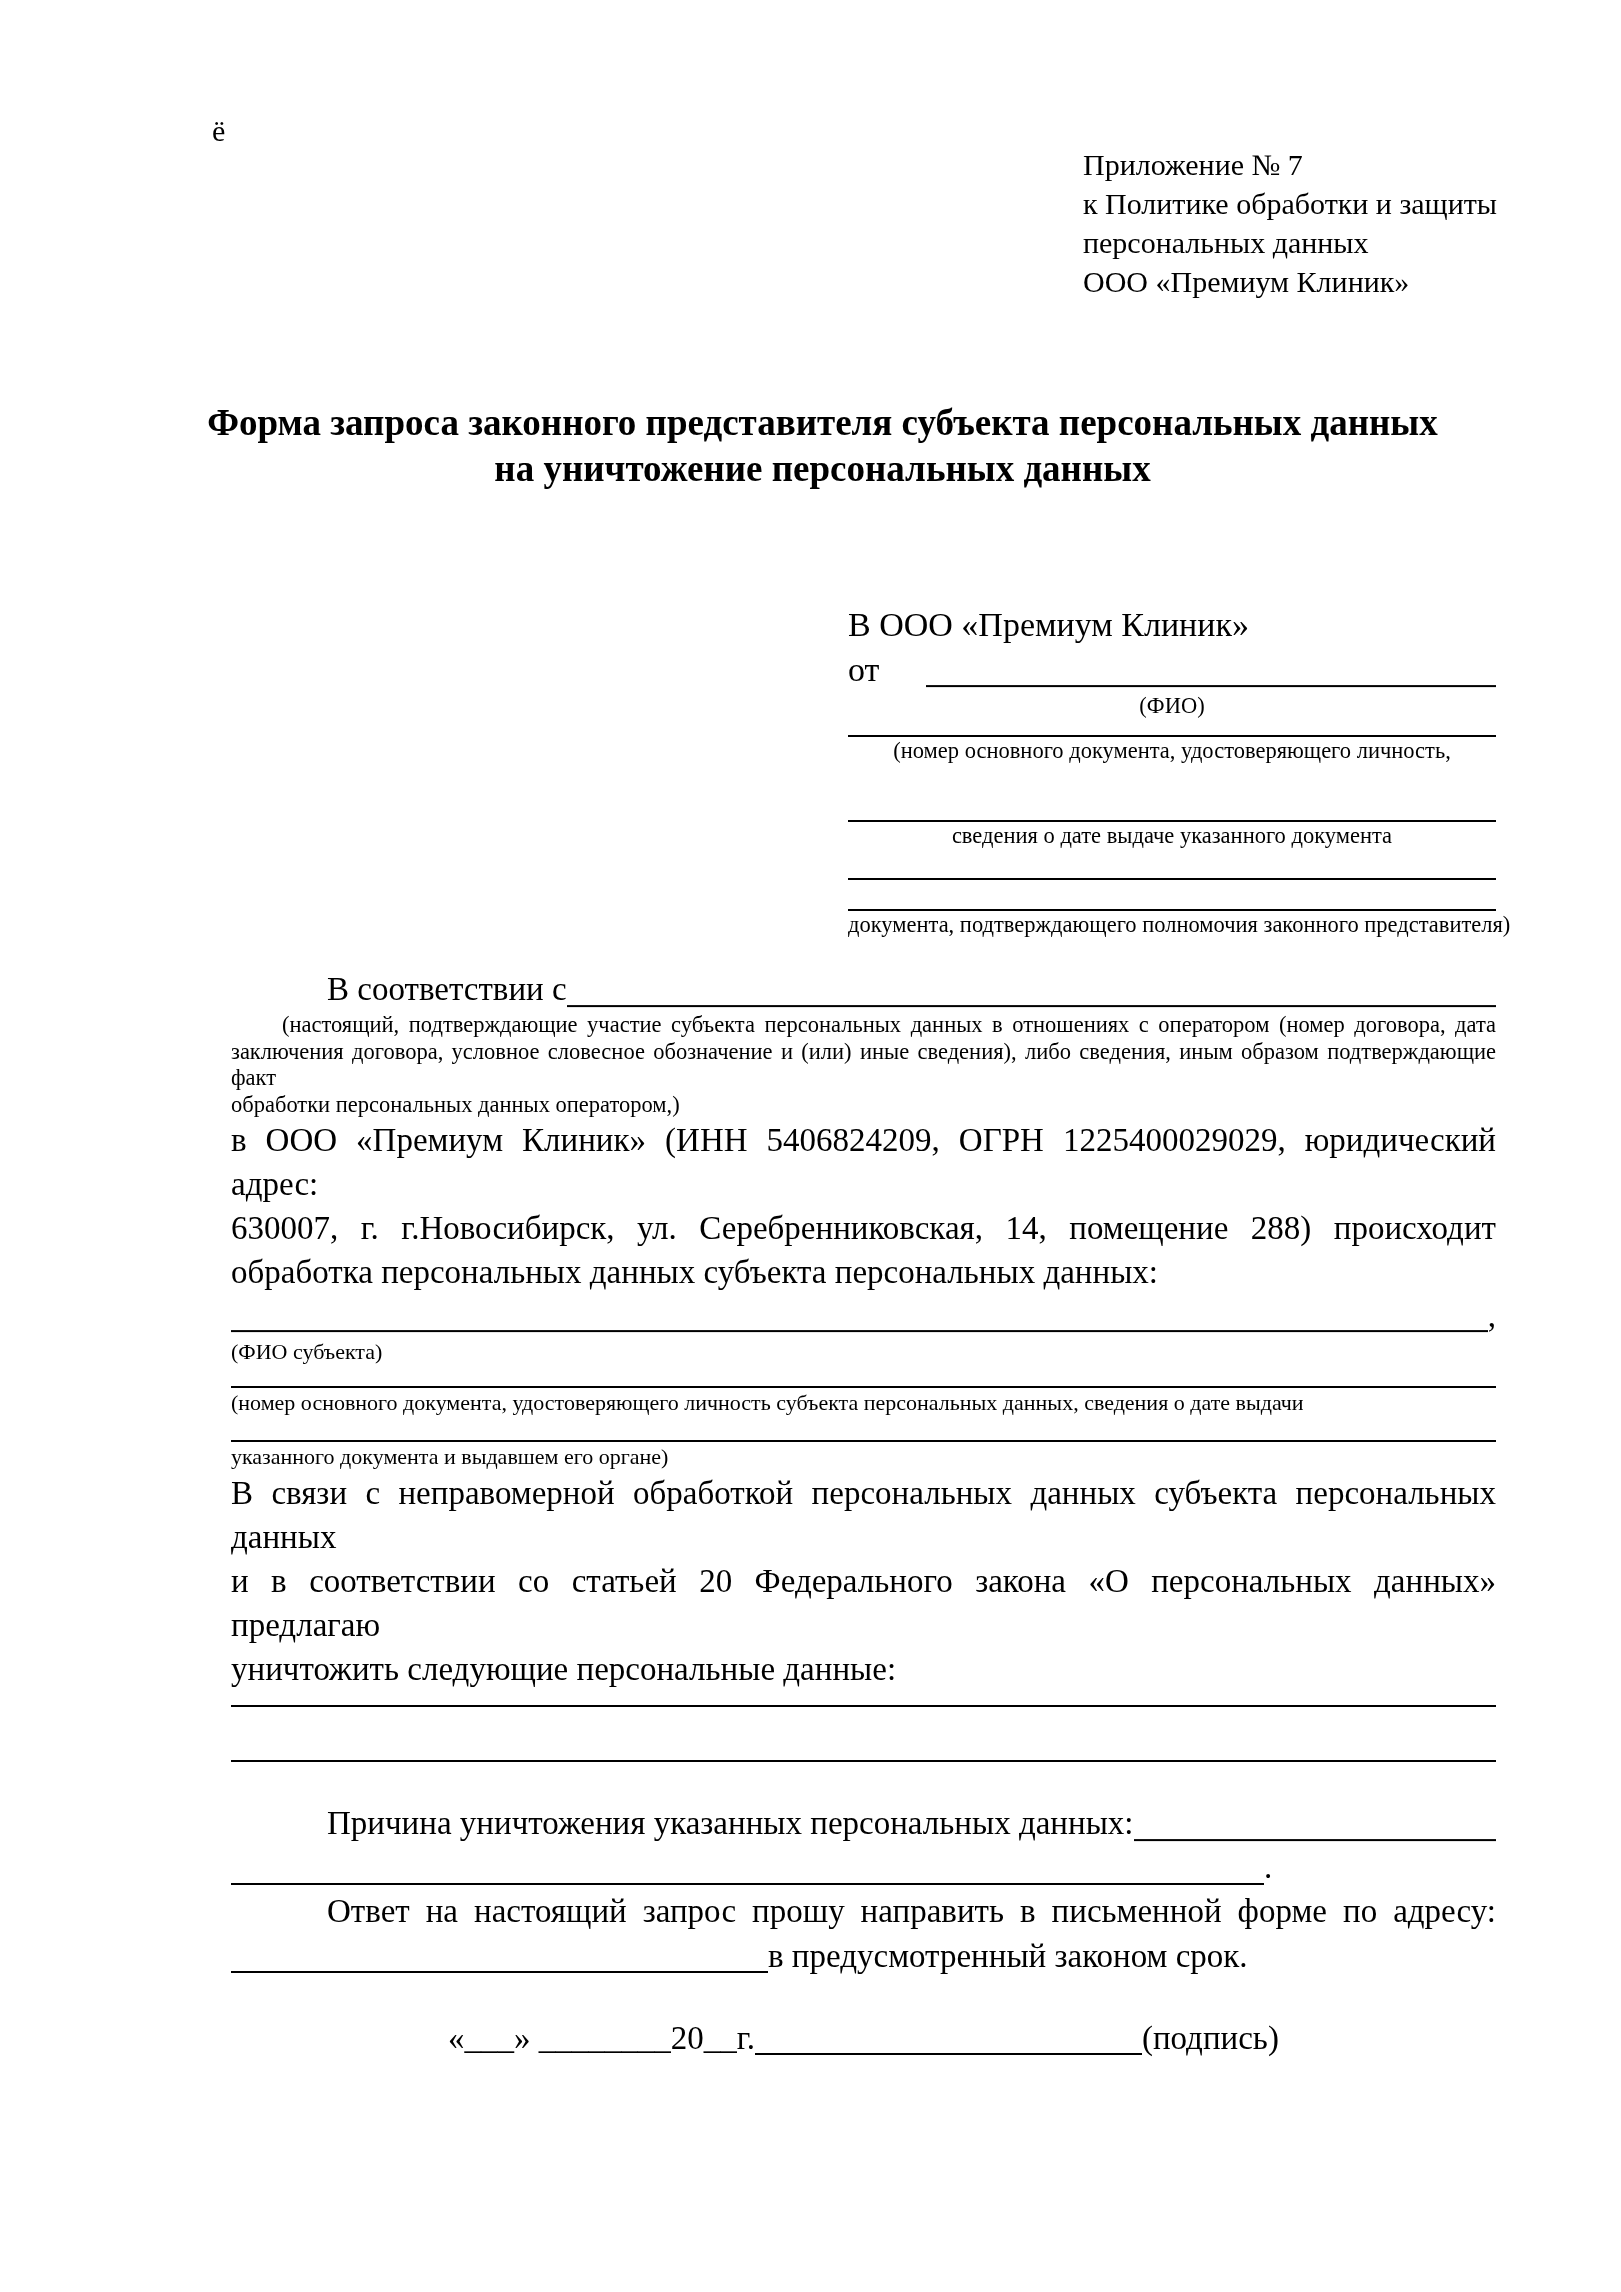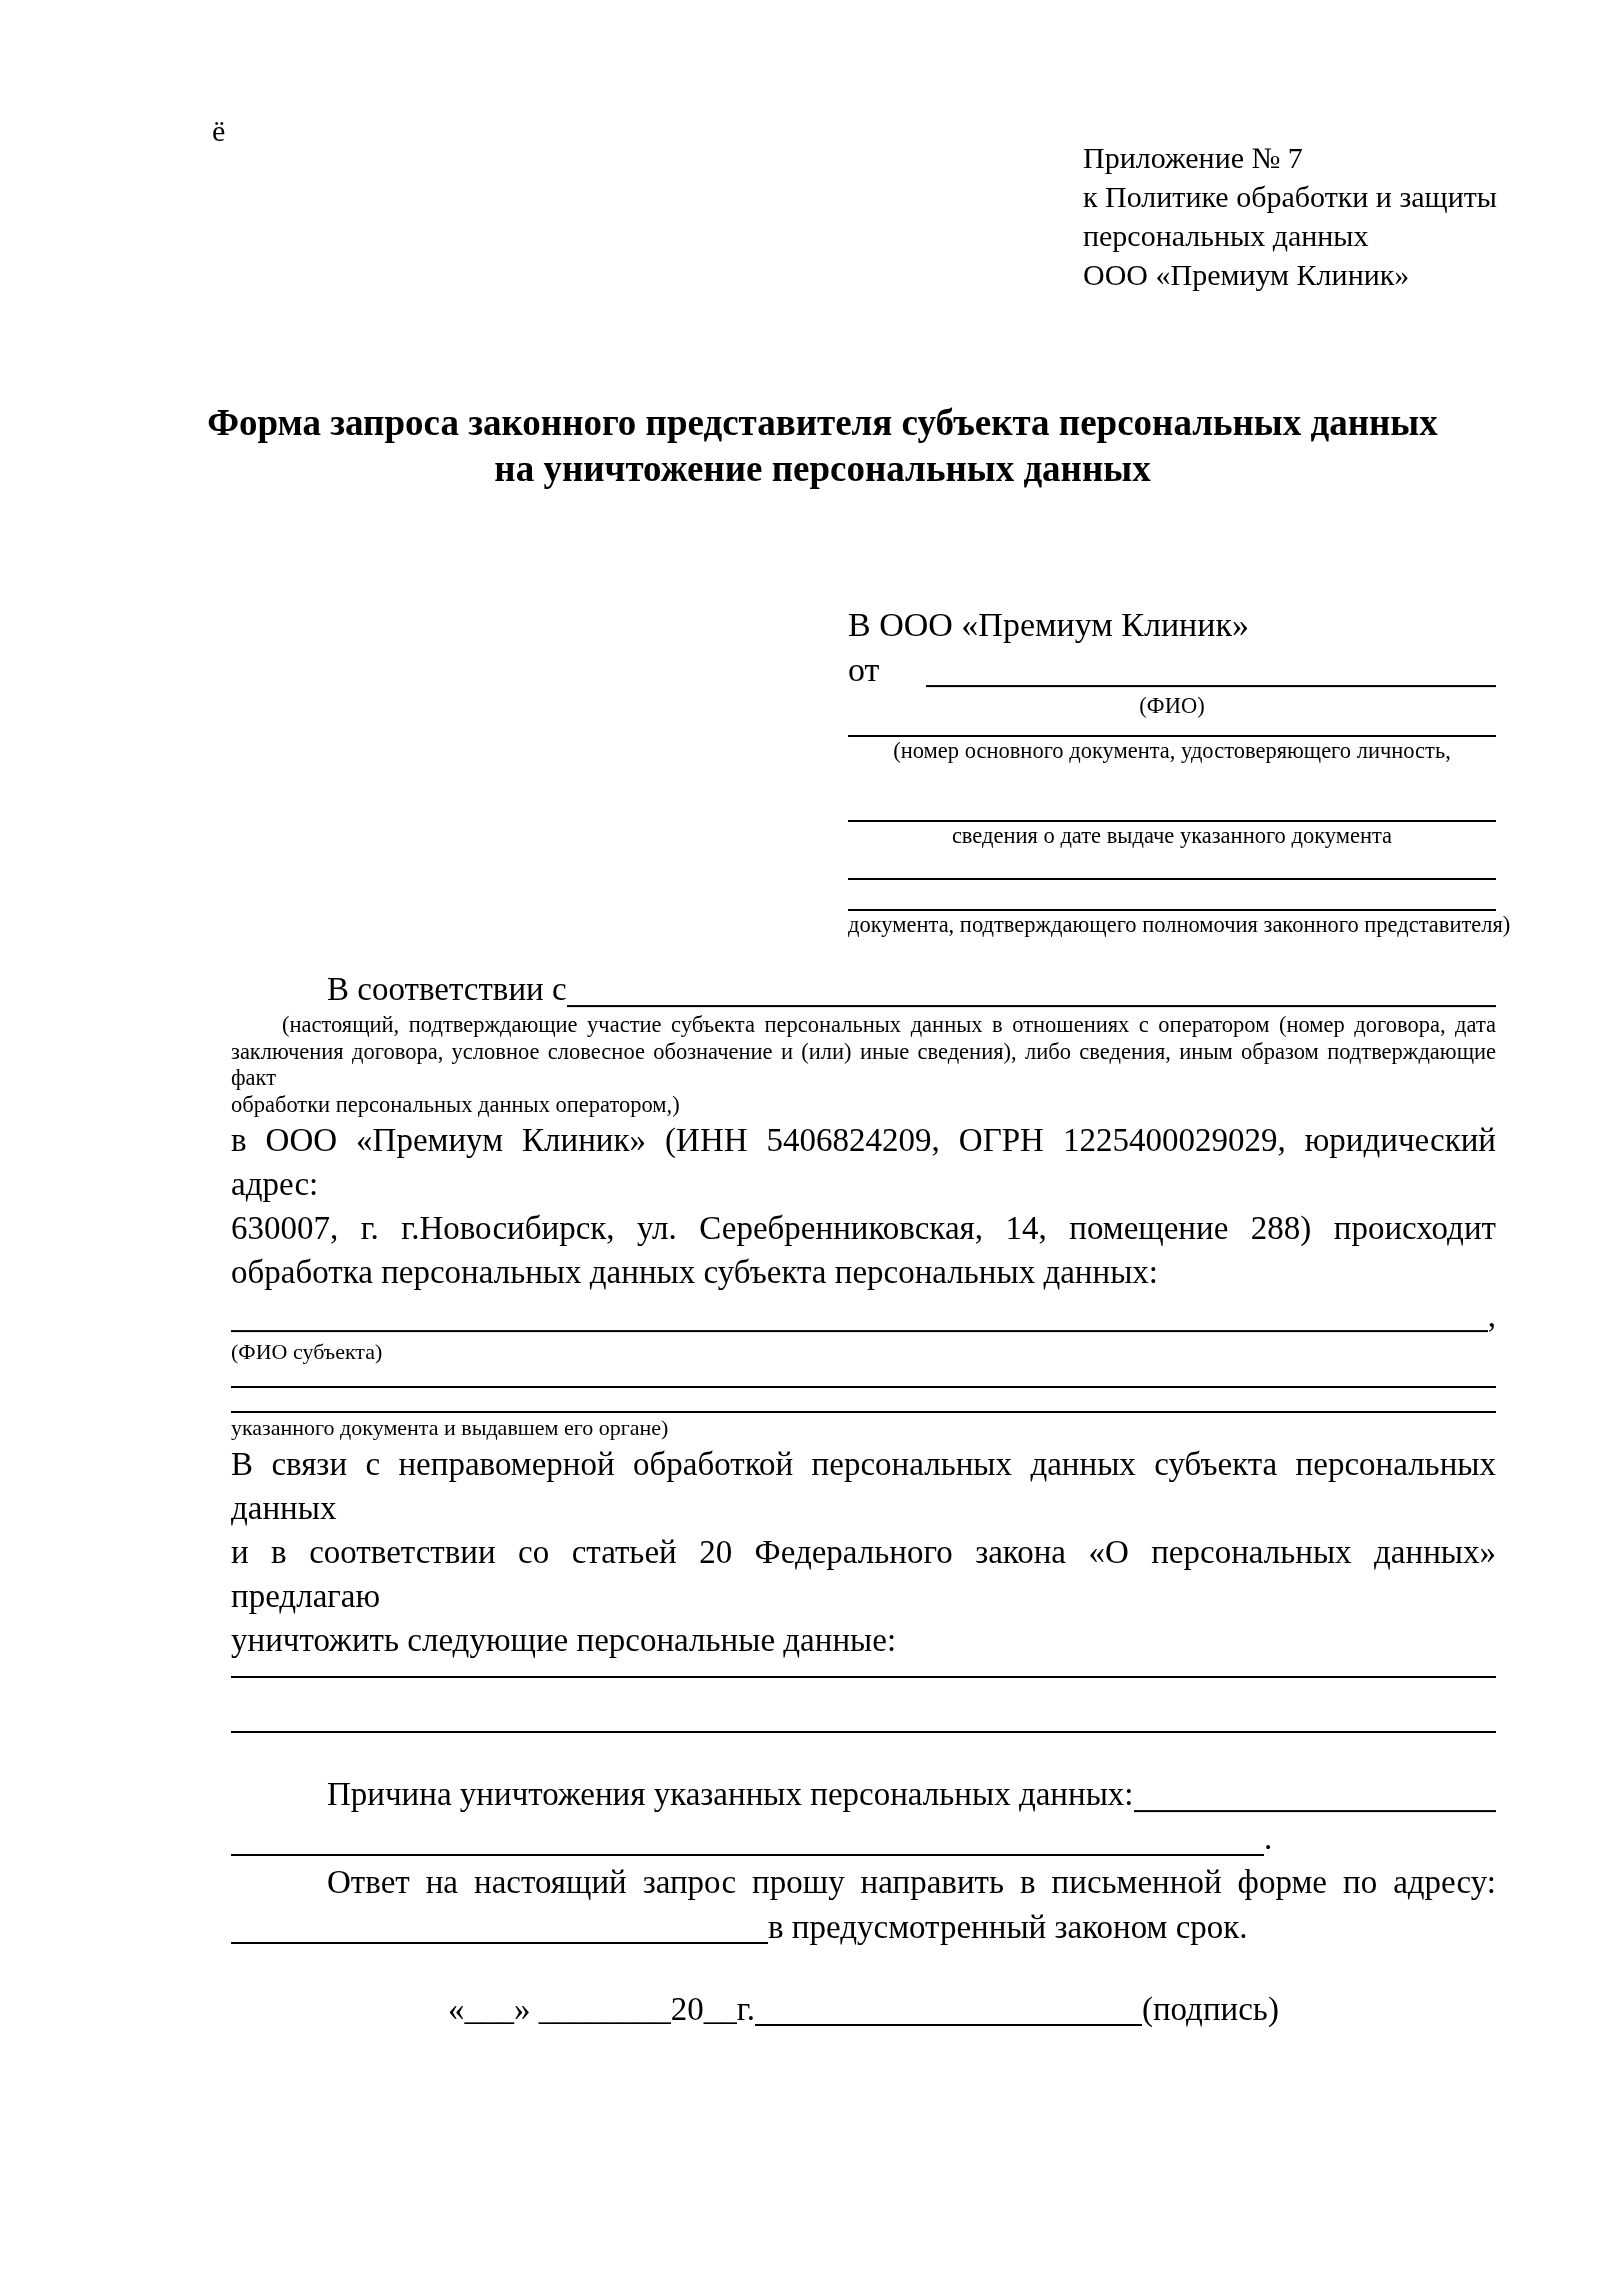--- a/index.html
+++ b/index.html
@@ -6,21 +6,21 @@
   .page {
     position:relative;
     width:1621px; height:2293px;
     margin:0 auto;
     background:#ffffff;
     color:#000;
     font-family:"Liberation Serif", serif;
     overflow:hidden;
   }
   .stray { position:absolute; left:212px; top:114px; font-size:30px; }
-  .corner { position:absolute; left:1083px; top:138px; font-size:30px; line-height:39px; }
+  .corner { position:absolute; left:1083px; top:145px; font-size:30px; line-height:39px; }
   .content { position:absolute; left:231px; top:0; width:1265px; }
 
   .title { padding-top:400px; text-align:center; font-weight:bold; font-size:37px; line-height:46px; position:relative; left:-41px; white-space:nowrap; }
 
   .addr { margin-top:110px; margin-left:617px; width:648px; font-size:34px; }
   .addr-org { line-height:45px; }
   .row { display:flex; line-height:45px;gap:38px; }
   .fill { flex:1; border-bottom:2.9px solid #000; align-self:stretch; transform:translateY(-4.9px); }
   .from-label { white-space:pre; }
   .cap { font-size:22.5px; line-height:27.4px; text-align:center; white-space:nowrap; }
@@ -109,20 +109,21 @@
         <div class="pline">обработка персональных данных субъекта персональных данных:</div>
       </div>
 
       <div class="row-comma">
         <span class="fill"></span>
         <span>,</span>
       </div>
       <div class="ccap">(ФИО субъекта)</div>
 
       <div class="f fw1"></div>
+      <div class="ccap">(номер основного документа, удостоверяющего личность субъекта персональных данных, сведения о дате выдачи</div>
 
       <div class="f fw2"></div>
       <div class="ccap">указанного документа и выдавшем его органе)</div>
 
       <div>
         <div class="pline just">В связи с неправомерной обработкой персональных данных субъекта персональных данных</div>
         <div class="pline just">и в соответствии со статьей 20 Федерального закона «О персональных данных» предлагаю</div>
         <div class="pline">уничтожить следующие персональные данные:</div>
       </div>
 

